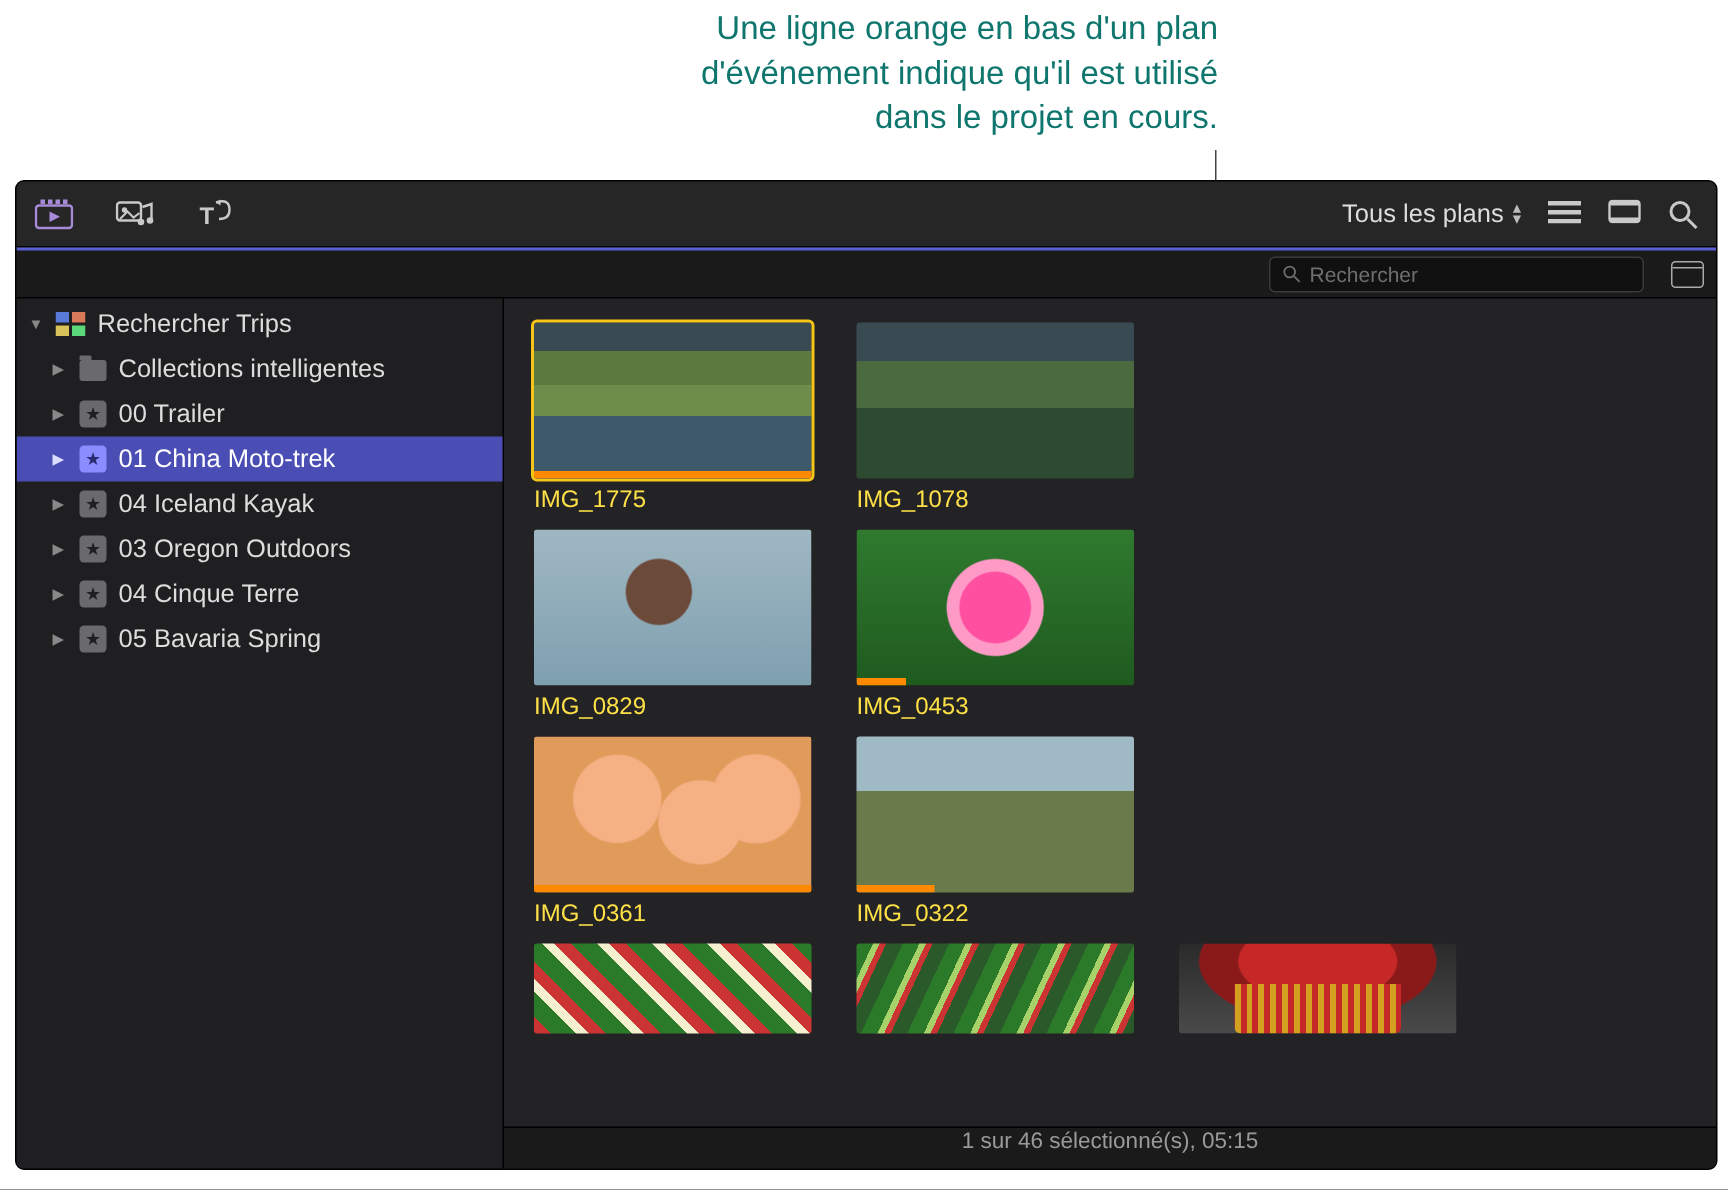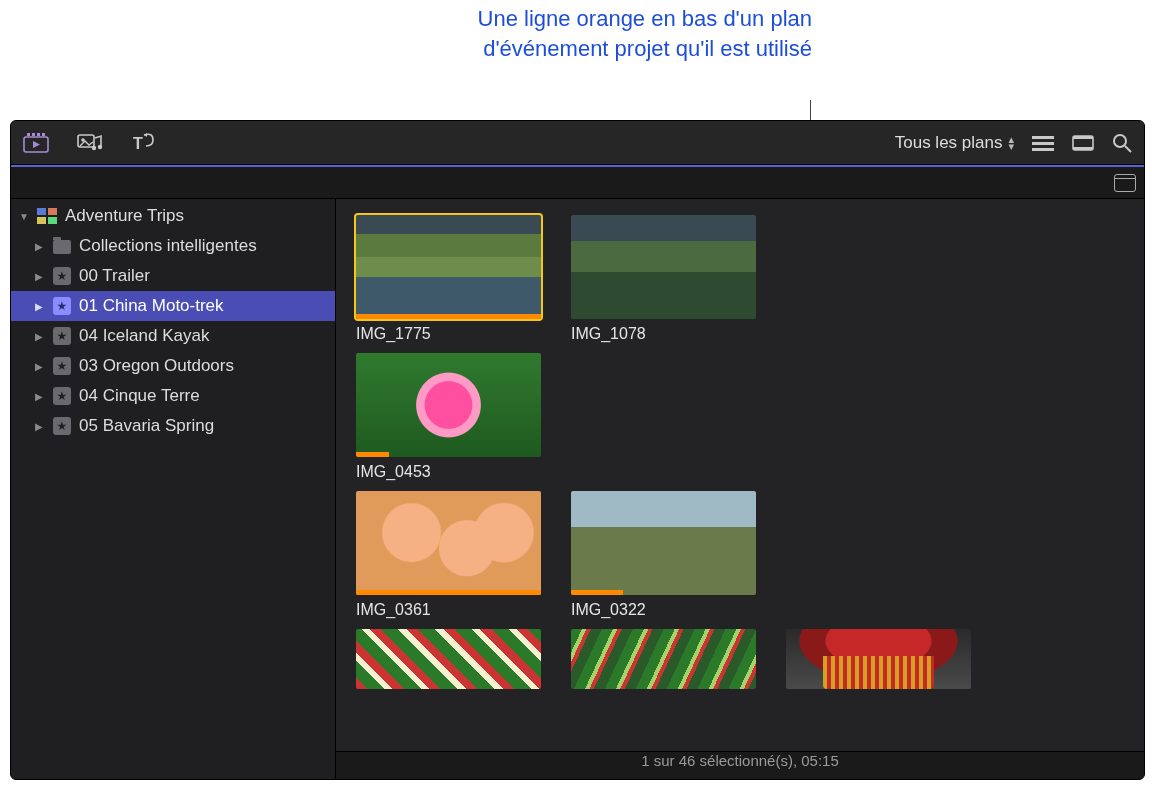--- a/index.html
+++ b/index.html
@@ -1,40 +1,40 @@
 <!DOCTYPE html>
 <html><head>
 <meta charset="utf-8">
 <style>
   * { box-sizing: border-box; margin: 0; padding: 0; font-family: -apple-system, "Helvetica Neue", Arial, sans-serif; }
   body { background: #fff; width: 1152px; height: 793px; overflow: hidden; }
 
   .annotation {
     position: absolute; top: 4px; left: 0; right: 0;
     text-align: right; padding-right: 340px;
-    font-size: 22px; color: #1d4ed8; line-height: 1.35;
+    font-size: 22px; color: #0f766e; line-height: 1.35;
   }
   .callout-line {
     position: absolute; top: 100px; left: 810px; width: 1px; height: 225px; background: #444;
   }
 
   .app {
     position: absolute; top: 120px; left: 10px; width: 1135px; height: 660px;
     background: #1d1d1f; border-radius: 6px; overflow: hidden;
     border: 1px solid #000;
     display: flex; flex-direction: column;
   }
 
   .toolbar {
     height: 44px; background: #262627; display: flex; align-items: center;
     padding: 0 12px; gap: 24px; border-bottom: 1px solid #000;
   }
   .toolbar .tb-left { display: flex; gap: 28px; align-items: center; }
   .toolbar .spacer { flex: 1; }
-  .toolbar .tb-right { display: flex; gap: 18px; align-items: center; color: #ddd; font-size: 17px; }
+  .toolbar .tb-right { display: flex; gap: 18px; align-items: flex-start; color: #ddd; font-size: 17px; }
   .tb-btn { color: #c9c9c9; display: flex; align-items: center; gap: 6px; cursor: pointer; }
   .tb-btn svg { display: block; }
 
   .filter-label { color: #ddd; font-size: 17px; display: flex; align-items: center; gap: 6px; cursor: pointer; }
   .updown { font-size: 11px; line-height: 7px; color: #bbb; display: flex; flex-direction: column; }
 
   .filterbar {
     height: 34px; background: #1a1a1b; border-top: 2px solid #5a5fd3; border-bottom: 1px solid #000;
     display: flex; align-items: center; padding: 0 8px; gap: 8px;
   }
@@ -68,21 +68,21 @@
   }
   .folder-icon::before { content:""; position:absolute; top:-3px; left:0; width:8px; height:3px; background:#6a6a6e; border-radius:1px 1px 0 0;}
 
   .browser { flex: 1; background: #232325; display: flex; flex-direction: column; }
   .grid { flex: 1; overflow: hidden; padding: 16px 12px 0 20px; }
   .row-clips { display: flex; gap: 30px; margin-bottom: 10px; }
   .clip { width: 185px; }
   .thumb { width: 185px; height: 104px; background: #333; position: relative; overflow: hidden; border-radius: 2px;}
   .thumb.selected { outline: 2px solid #f5c518; outline-offset: 0; }
   .orange { position: absolute; bottom: 0; left: 0; height: 5px; background: #ff8a00; }
-  .clip-label { color: #e5e5e5; font-size: 16px; margin-top: 6px; }
+  .clip-label { color: #fde047; font-size: 16px; margin-top: 6px; }
 
   
   .t1 { background: linear-gradient(#3a4a52 0 18%, #5b7a3f 18% 40%, #6f8d4a 40% 60%, #3e5a6a 60% 100%); }
   .t2 { background: linear-gradient(#3a4a52 0 25%, #4b6a3f 25% 55%, #2e4a30 55% 100%); }
   .t3 { background: linear-gradient(#a7b8bf 0 20%, #5b7a3f 20% 50%, #3e5a6a 50% 100%); }
   .t4 { background: radial-gradient(circle at 45% 40%, #6b4a3a 0 18%, transparent 19%), linear-gradient(#9fb7c2,#7fa0b0); }
   .t5 { background: radial-gradient(ellipse at 50% 45%, #fff2c0 0 15%, transparent 16%), linear-gradient(#2a2a22 0 35%, #3a4a32 35% 70%, #2a3a3a 70% 100%); }
   .t6 { background: radial-gradient(circle at 50% 50%, #ff4fa0 0 22%, #ff9ac6 23% 30%, transparent 31%), linear-gradient(#2f7a2f,#1f5a1f); }
   .t7 { background: radial-gradient(circle at 42% 40%, #5a3a2a 0 16%, transparent 17%), linear-gradient(#a7c7d2 0 40%, #6f8f5a 40% 70%, #4a6a4a 70% 100%); }
   .t8 { background: radial-gradient(circle at 30% 40%, #f5b084 0 20%, transparent 21%), radial-gradient(circle at 60% 55%, #f5b084 0 22%, transparent 23%), radial-gradient(circle at 80% 40%, #f5b084 0 18%, transparent 19%), #e09a5a; }
@@ -96,21 +96,22 @@
     height: 28px; background: #1a1a1b; border-top: 1px solid #000;
     display: flex; align-items: flex-start; justify-content: center;
     color: #9a9a9c; font-size: 15px;
   }
 </style>
 </head>
 <body>
 
 <div class="annotation">
   <span>Une ligne orange en bas d'un plan</span><br>
-  <span>d'événement projet qu'il est utilisé</span><br>
+  <span>d'événement indique qu'il est utilisé</span><br>
+  <span>dans le projet en cours.</span>
 </div>
 <div class="callout-line"></div>
 
 <div class="app">
 
   <div class="toolbar">
     <div class="tb-left">
       <span class="tb-btn">
         <svg width="26" height="22" viewBox="0 0 26 22">
             <rect x="1" y="5" width="24" height="15" rx="2" fill="none" stroke="#a78bd8" stroke-width="1.6"></rect>
@@ -166,36 +167,43 @@
         <svg width="20" height="20" viewBox="0 0 20 20">
             <circle cx="8" cy="8" r="6" fill="none" stroke="#c9c9c9" stroke-width="2"></circle>
             <line x1="13" y1="13" x2="19" y2="19" stroke="#c9c9c9" stroke-width="2"></line>
           </svg>
       </span>
     </div>
   </div>
 
   <div class="filterbar">
     <div style="flex:1"></div>
+    <div class="search">
+      <svg width="13" height="13" viewBox="0 0 20 20">
+          <circle cx="8" cy="8" r="6" fill="none" stroke="#6e6e70" stroke-width="2"></circle>
+          <line x1="13" y1="13" x2="19" y2="19" stroke="#6e6e70" stroke-width="2"></line>
+        </svg>
+      <input type="text" placeholder="Rechercher" style="">
+    </div>
     <div class="window-icon"></div>
   </div>
 
   <div class="body">
     <div class="sidebar">
       <div class="sb-row">
         <span class="tri">▼</span>
         <span class="lib-icon">
           <svg width="20" height="16" viewBox="0 0 20 16">
               <rect x="0" y="0" width="9" height="7" fill="#5a7ad8"></rect>
               <rect x="11" y="0" width="9" height="7" fill="#d87a5a"></rect>
               <rect x="0" y="9" width="9" height="7" fill="#d8c25a"></rect>
               <rect x="11" y="9" width="9" height="7" fill="#5ad87a"></rect>
             </svg>
         </span>
-        <span>Adventure Trips</span>
+        <span>Rechercher Trips</span>
       </div>
 
       <div class="sb-row child">
         <span class="tri">▶</span>
         <span class="folder-icon"></span>
         <span>Collections intelligentes</span>
       </div>
       <div class="sb-row child">
         <span class="tri">▶</span>
         <span class="star-icon">★</span>
@@ -239,20 +247,24 @@
             <div class="clip-label">IMG_1775</div>
           </div>
           <div class="clip">
             <div class="thumb t2"></div>
             <div class="clip-label">IMG_1078</div>
           </div>
         </div>
 
         <div class="row-clips">
           <div class="clip">
+            <div class="thumb t4"></div>
+            <div class="clip-label">IMG_0829</div>
+          </div>
+          <div class="clip">
             <div class="thumb t6">
                 <div class="orange" style="width: 18%;"></div>
               </div>
             <div class="clip-label">IMG_0453</div>
           </div>
         </div>
 
         <div class="row-clips">
           <div class="clip">
             <div class="thumb t8">

